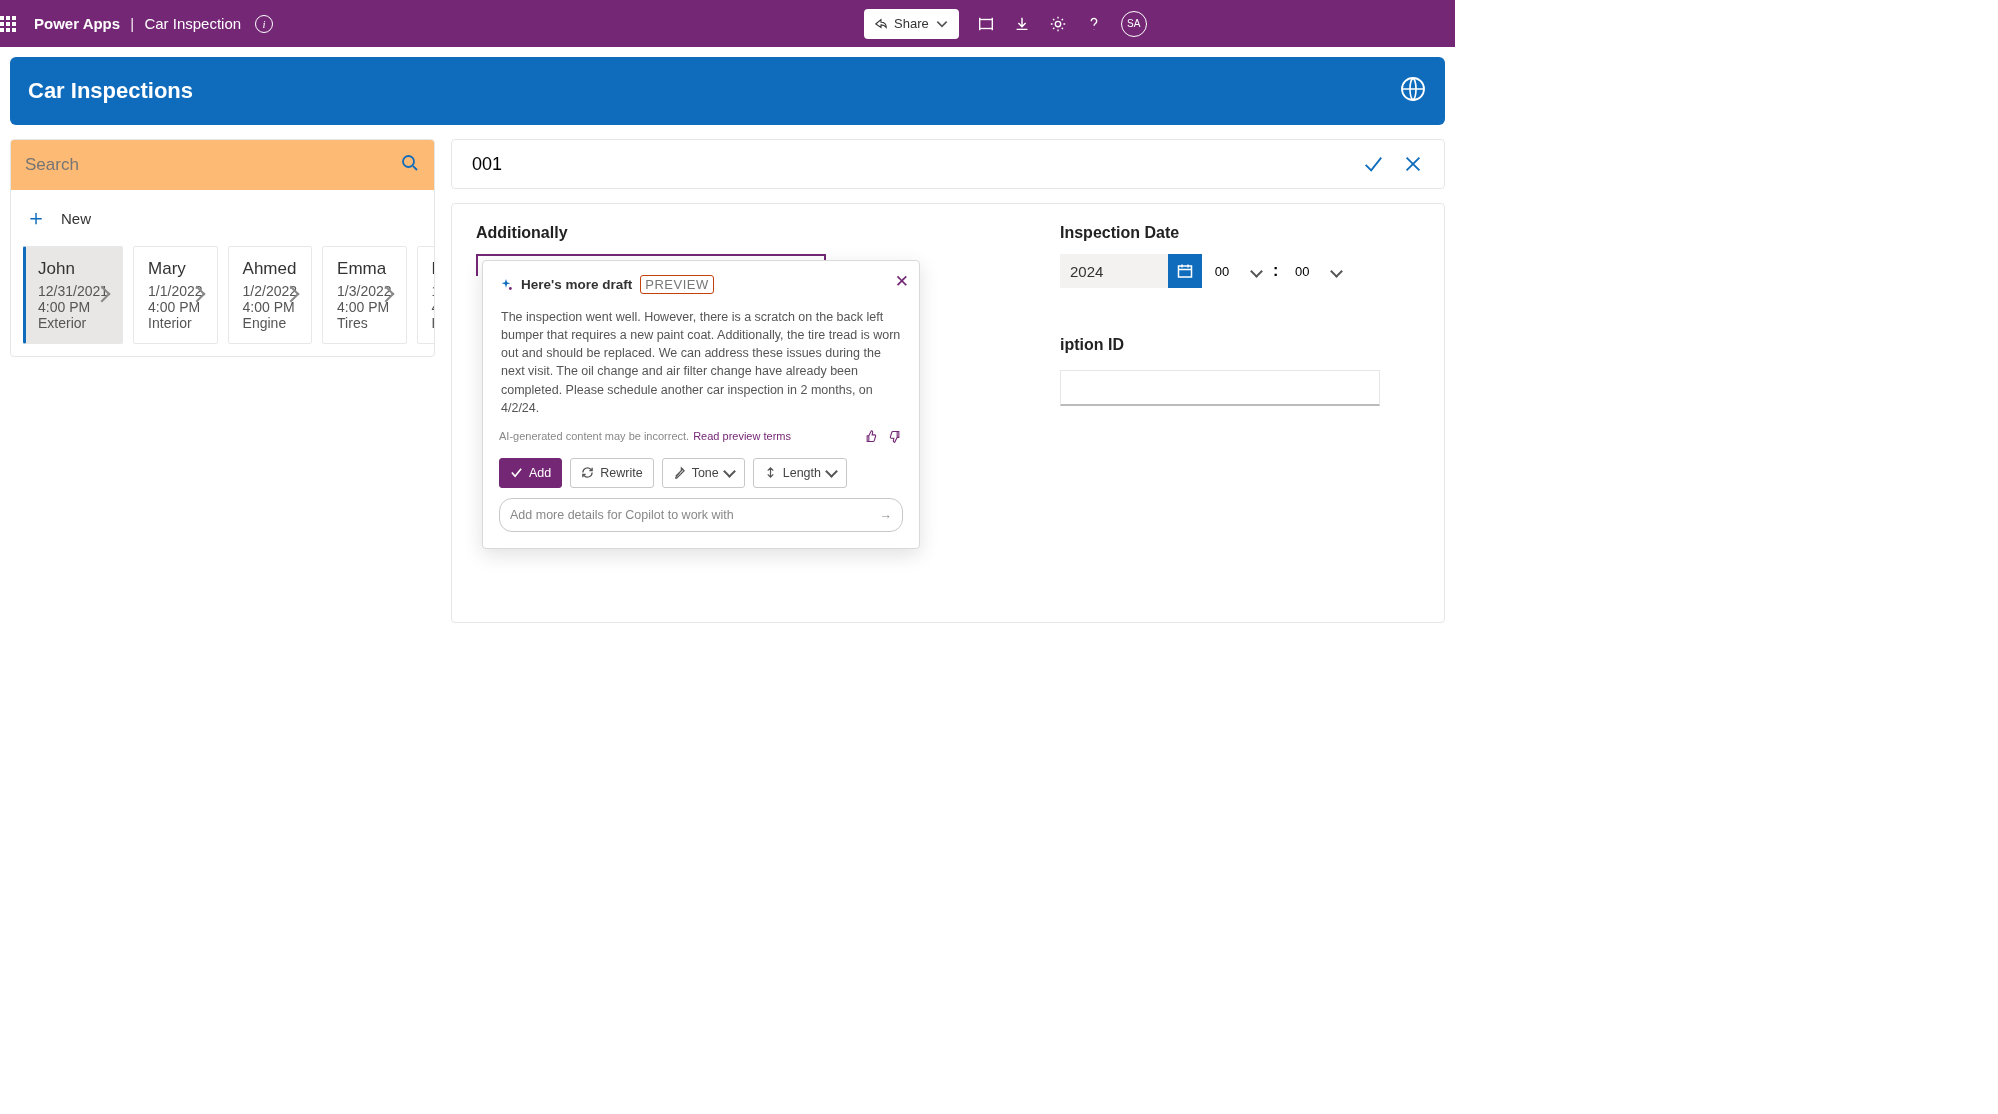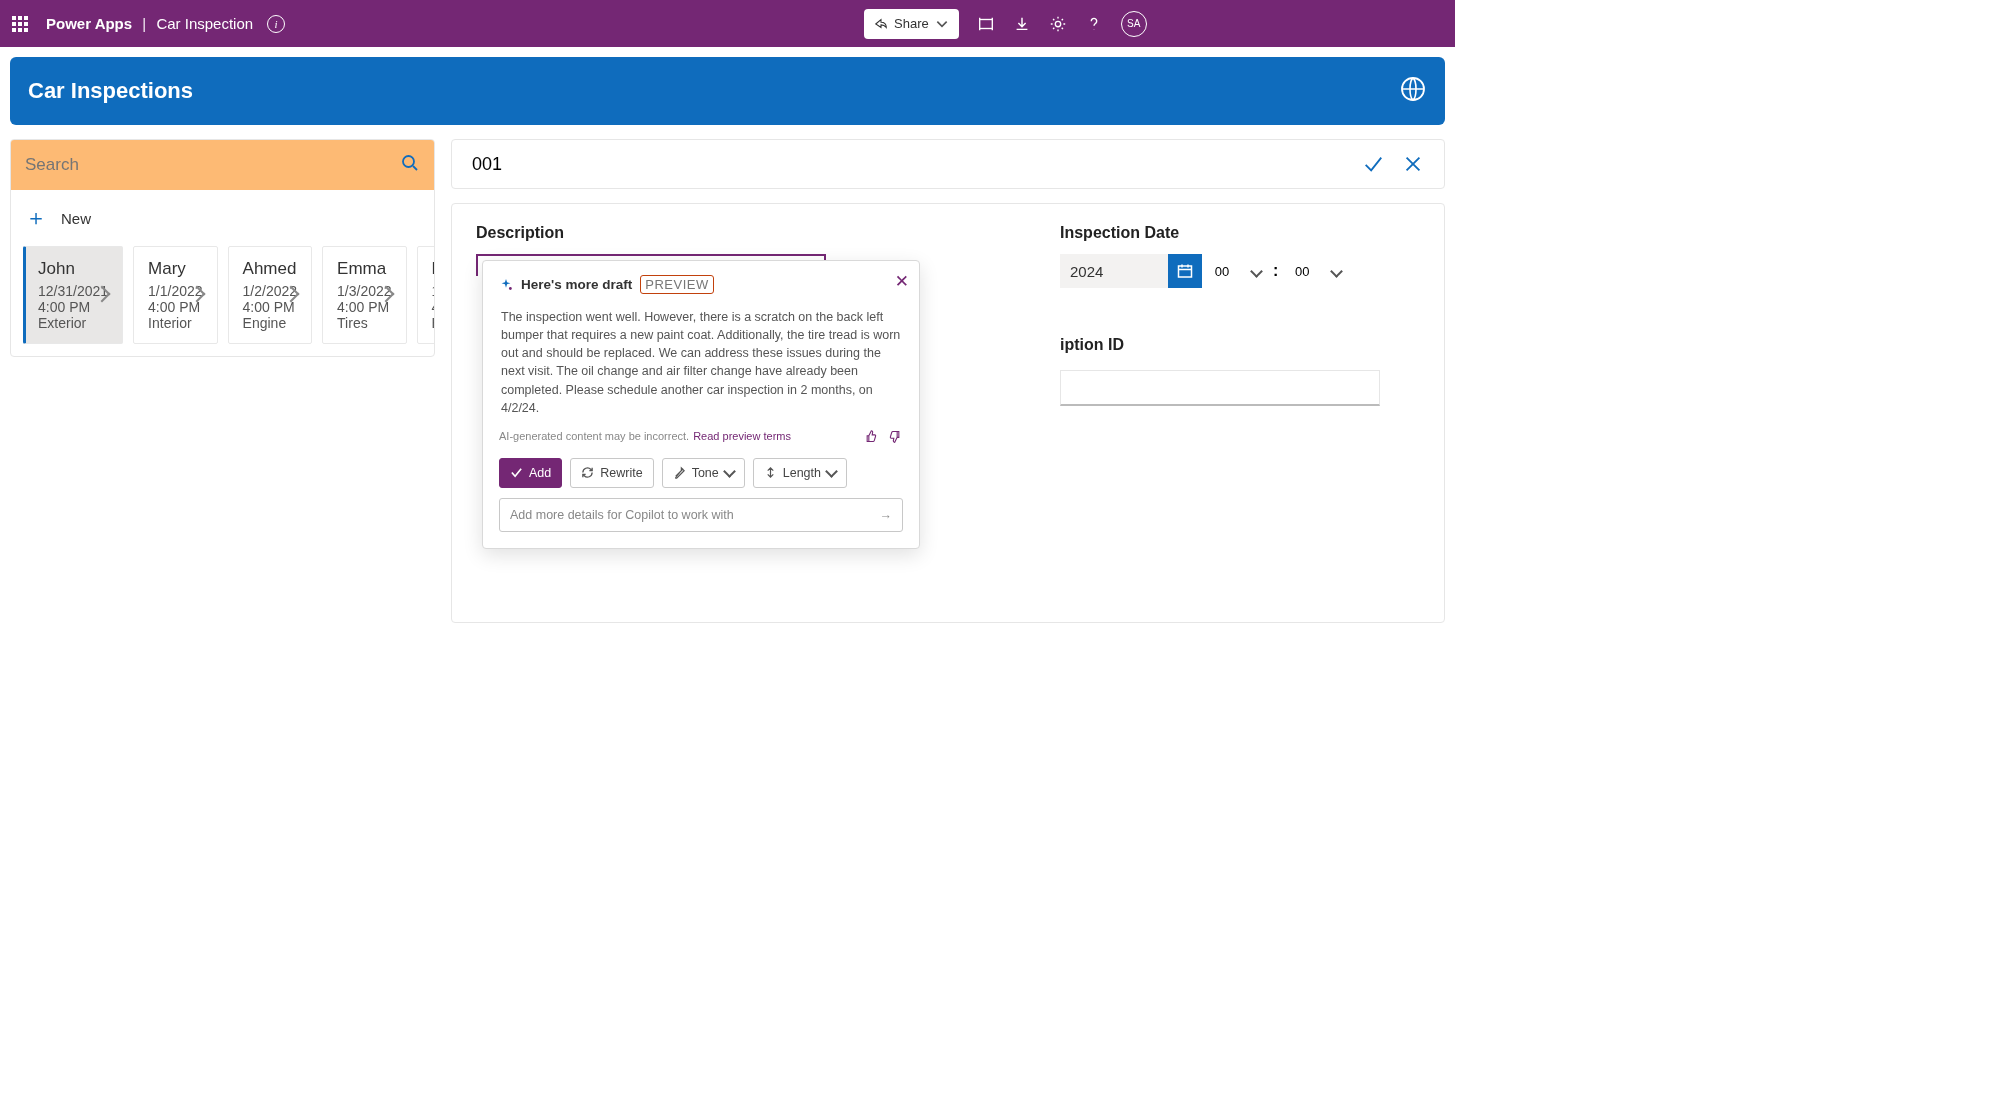--- a/index.html
+++ b/index.html
@@ -1,19 +1,19 @@
 <!DOCTYPE html>
 <html><head>
 <meta charset="utf-8">
 <style>
 * { box-sizing: border-box; margin: 0; padding: 0; font-family: "Segoe UI", sans-serif; }
 body { background: #fff; width: 1455px; }
 
 
-.topbar { display:flex; align-items:center; height:47px; background:#742774; color:#fff; padding:0 12px; }
+.topbar { display:flex; align-items:center; height:47px; background:#742774; color:#fff; padding:0 0; }
 .waffle { width:16px; height:16px; display:grid; grid-template-columns:repeat(3,4px); grid-template-rows:repeat(3,4px); gap:2px; margin-right:18px; }
 .waffle i { background:#fff; }
 .topbar .crumb { font-size:15px; font-weight:600; }
 .topbar .crumb .sep { margin:0 6px; font-weight:400; opacity:.9; }
 .topbar .crumb .app { font-weight:400; }
 .topbar .info { margin-left:14px; width:18px; height:18px; border:1.5px solid #fff; border-radius:50%; display:flex; align-items:center; justify-content:center; font-size:11px; font-style:italic; font-family:serif;}
 .topbar .spacer { flex:1; }
 .topbar .right { display:flex; align-items:center; gap:18px; }
 .share-btn { background:#fff; color:#333; border-radius:4px; height:30px; padding:0 10px; display:flex; align-items:center; gap:6px; font-size:13px; }
 .share-btn svg { width:14px; height:14px; }
@@ -90,21 +90,21 @@
 .pop .disc { margin-top:12px; font-size:11px; color:#888; display:flex; align-items:center; }
 .pop .disc a { color:#742774; text-decoration:none; margin-left:4px; }
 .pop .fb { margin-left:auto; display:flex; gap:10px; color:#742774; }
 .pop .fb svg { width:15px; height:15px; fill:none; stroke:#742774; }
 .pop .btns { margin-top:14px; display:flex; gap:8px; }
 .pbtn { height:30px; border:1px solid #c8c8c8; background:#fff; border-radius:3px; padding:0 10px; display:flex; align-items:center; gap:6px; font-size:12.5px; color:#444; }
 .pbtn svg { width:13px; height:13px; fill:none; stroke:#555; }
 .pbtn.primary { background:#742774; border-color:#742774; color:#fff; }
 .pbtn.primary svg { stroke:#fff; }
 .pbtn .car { font-size:10px; color:#777; }
-.pop .more { margin-top:10px; border:1px solid #c8c8c8; border-radius:3px; height:34px; display:flex; align-items:center; padding:0 10px; font-size:12.5px; color:#888; }
+.pop .more { margin-top:10px; border:1px solid #c8c8c8; border-radius:13px; height:34px; display:flex; align-items:center; padding:0 10px; font-size:12.5px; color:#888; }
 .pop .more .arrow { margin-left:auto; color:#888; }
 
 
 .chv { width:12px; height:12px; border-right:2px solid #888; border-bottom:2px solid #888; transform:rotate(-45deg); display:inline-block; }
 .chv.down { transform:rotate(45deg); width:9px; height:9px; border-color:#555; }
 
 </style>
 </head>
 <body>
 
@@ -232,21 +232,21 @@
             </svg>
           <svg viewBox="0 0 24 24">
               <path d="M5 5l14 14M19 5L5 19" stroke="#0f6cbd" stroke-width="2"></path>
             </svg>
         </div>
       </div>
 
       <div class="card body">
         <div class="fieldrow">
           <div class="fieldcol" style="position:relative;">
-            <div class="fieldlabel">Description</div>
+            <div class="fieldlabel">Additionally</div>
             <div class="desc-input-outline"></div>
 
             <div class="pop">
               <div class="titlerow">
                 <svg class="spark" viewBox="0 0 16 16">
                     <path d="M8 1l1.2 3.8L13 6l-3.8 1.2L8 11 6.8 7.2 3 6l3.8-1.2L8 1z" fill="#0f6cbd"></path>
                     <circle cx="13" cy="12" r="1.6" fill="#742774"></circle>
                   </svg>
                 <span class="ttl">Here's more draft</span>
                 <span class="badge">PREVIEW</span>

